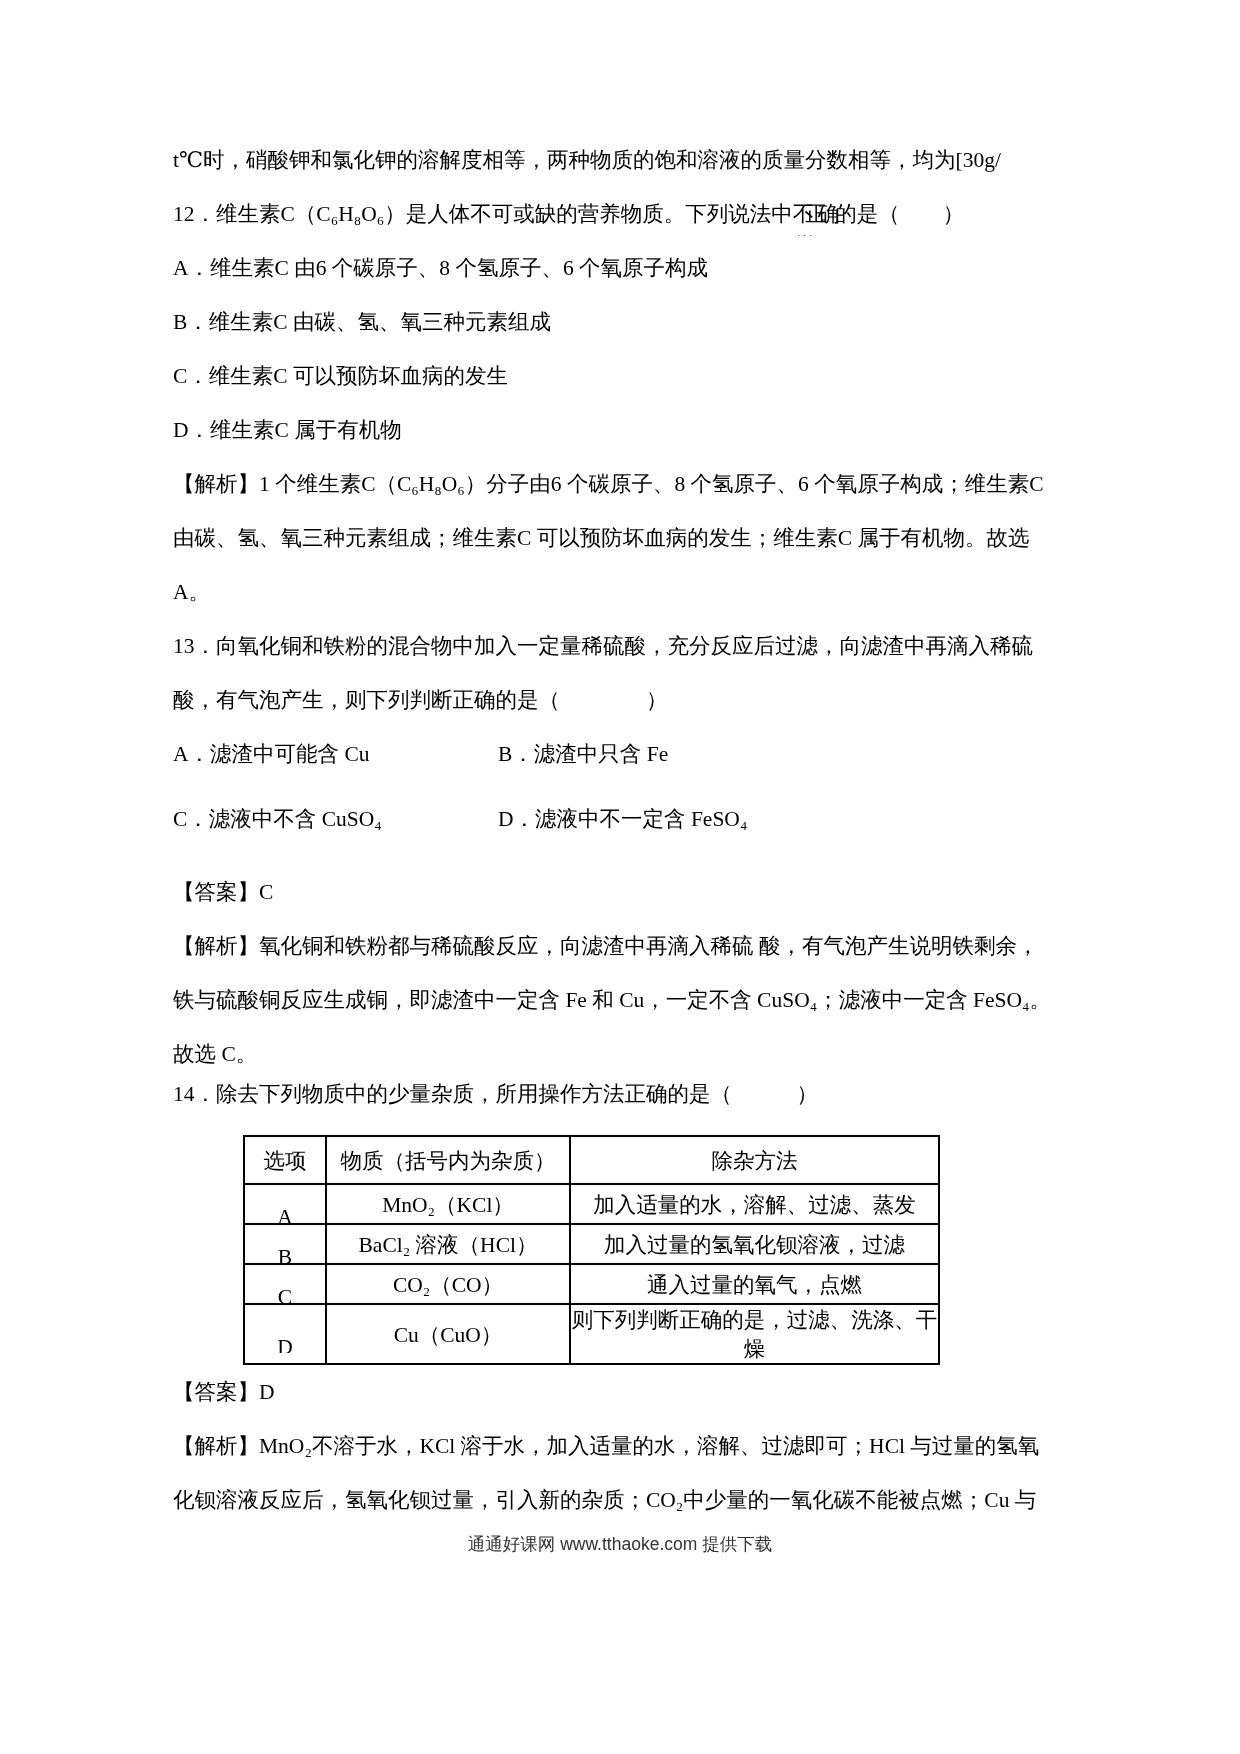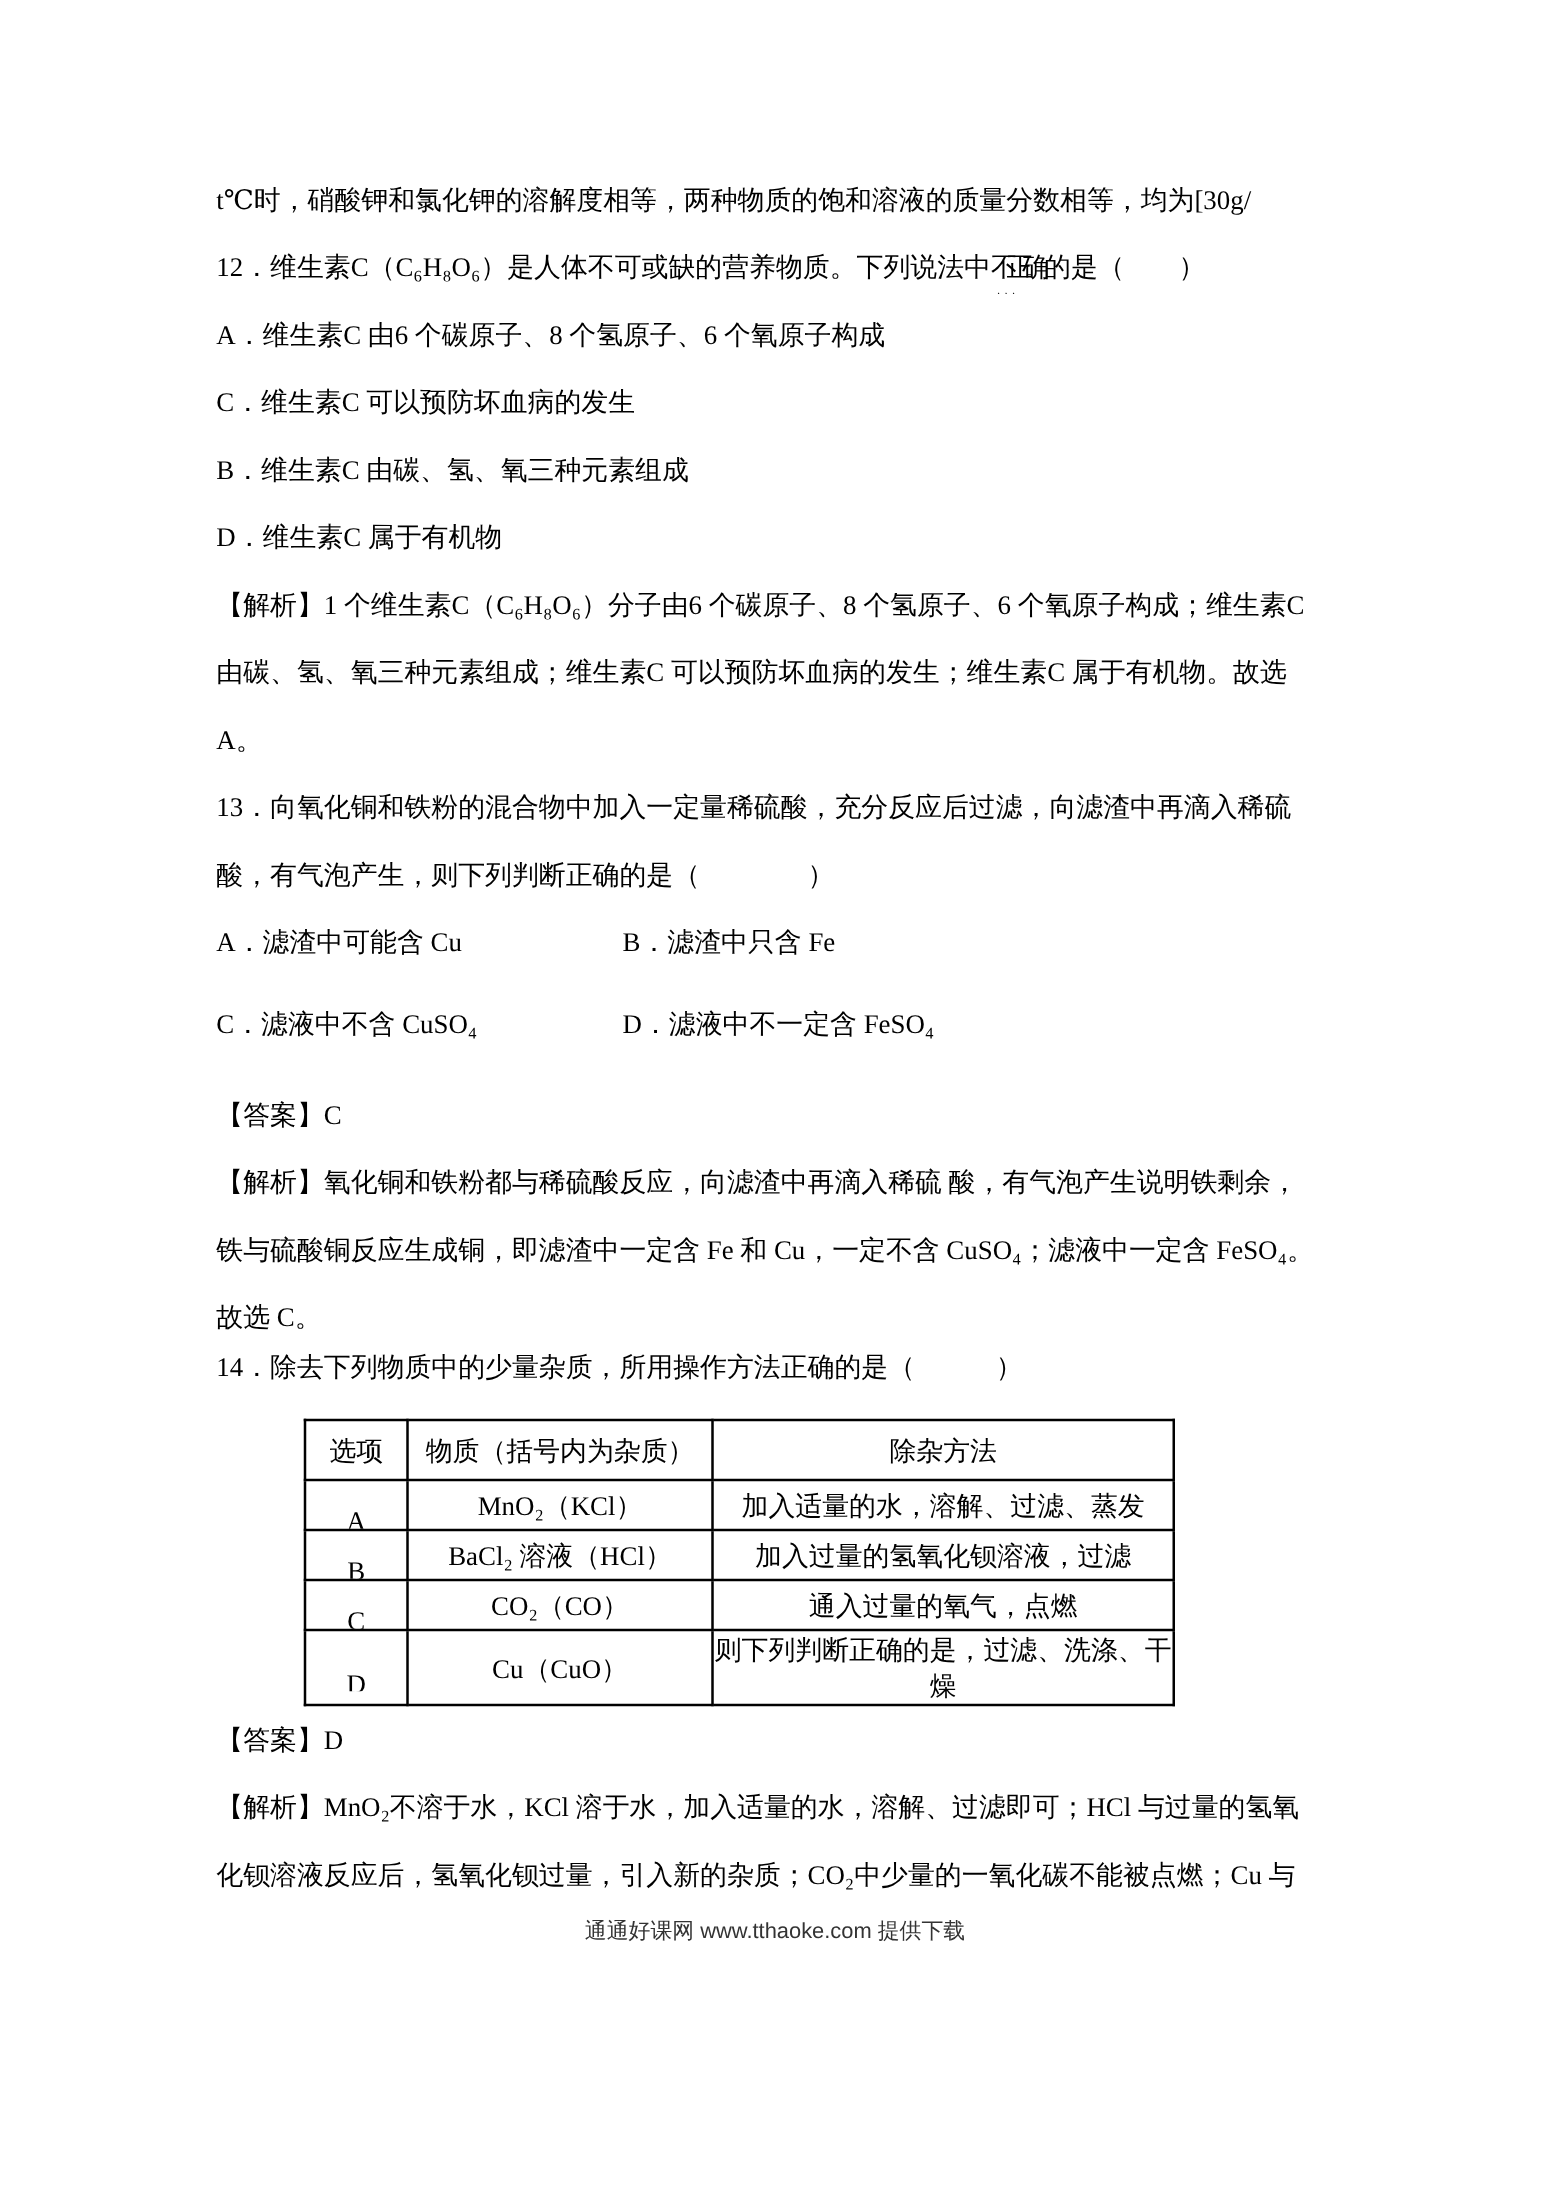--- a/index.html
+++ b/index.html
@@ -72,22 +72,22 @@
 </head>
 <body>
 
 <div class="page">
   <div class="content">
 
     <div class="line">t℃时，硝酸钾和氯化钾的溶解度相等，两种物质的饱和溶液的质量分数相等，均为[30g/</div>
 
     <div class="line"><span>12．维生素C（C₆H₈O₆）是人体不可或缺的营养物质。下列说法中</span><span class="squeeze">不正确</span><span>的是（　　）</span></div>
     <div class="line">A．维生素C 由6 个碳原子、8 个氢原子、6 个氧原子构成</div>
+    <div class="line">B．维生素C 由碳、氢、氧三种元素组成</div>
     <div class="line">C．维生素C 可以预防坏血病的发生</div>
-    <div class="line">B．维生素C 由碳、氢、氧三种元素组成</div>
     <div class="line">D．维生素C 属于有机物</div>
     <div class="line">【解析】1 个维生素C（C₆H₈O₆）分子由6 个碳原子、8 个氢原子、6 个氧原子构成；维生素C</div>
     <div class="line">由碳、氢、氧三种元素组成；维生素C 可以预防坏血病的发生；维生素C 属于有机物。故选</div>
     <div class="line">A。</div>
 
     <div class="line">13．向氧化铜和铁粉的混合物中加入一定量稀硫酸，充分反应后过滤，向滤渣中再滴入稀硫</div>
     <div class="line">酸，有气泡产生，则下列判断正确的是（　　　　）</div>
     <div class="line opt2"><span class="c1">A．滤渣中可能含 Cu</span><span>B．滤渣中只含 Fe</span></div>
     <div class="line opt2 m1"><span class="c1">C．滤液中不含 CuSO₄</span><span>D．滤液中不一定含 FeSO₄</span></div>
     <div class="line m2">【答案】C</div>

